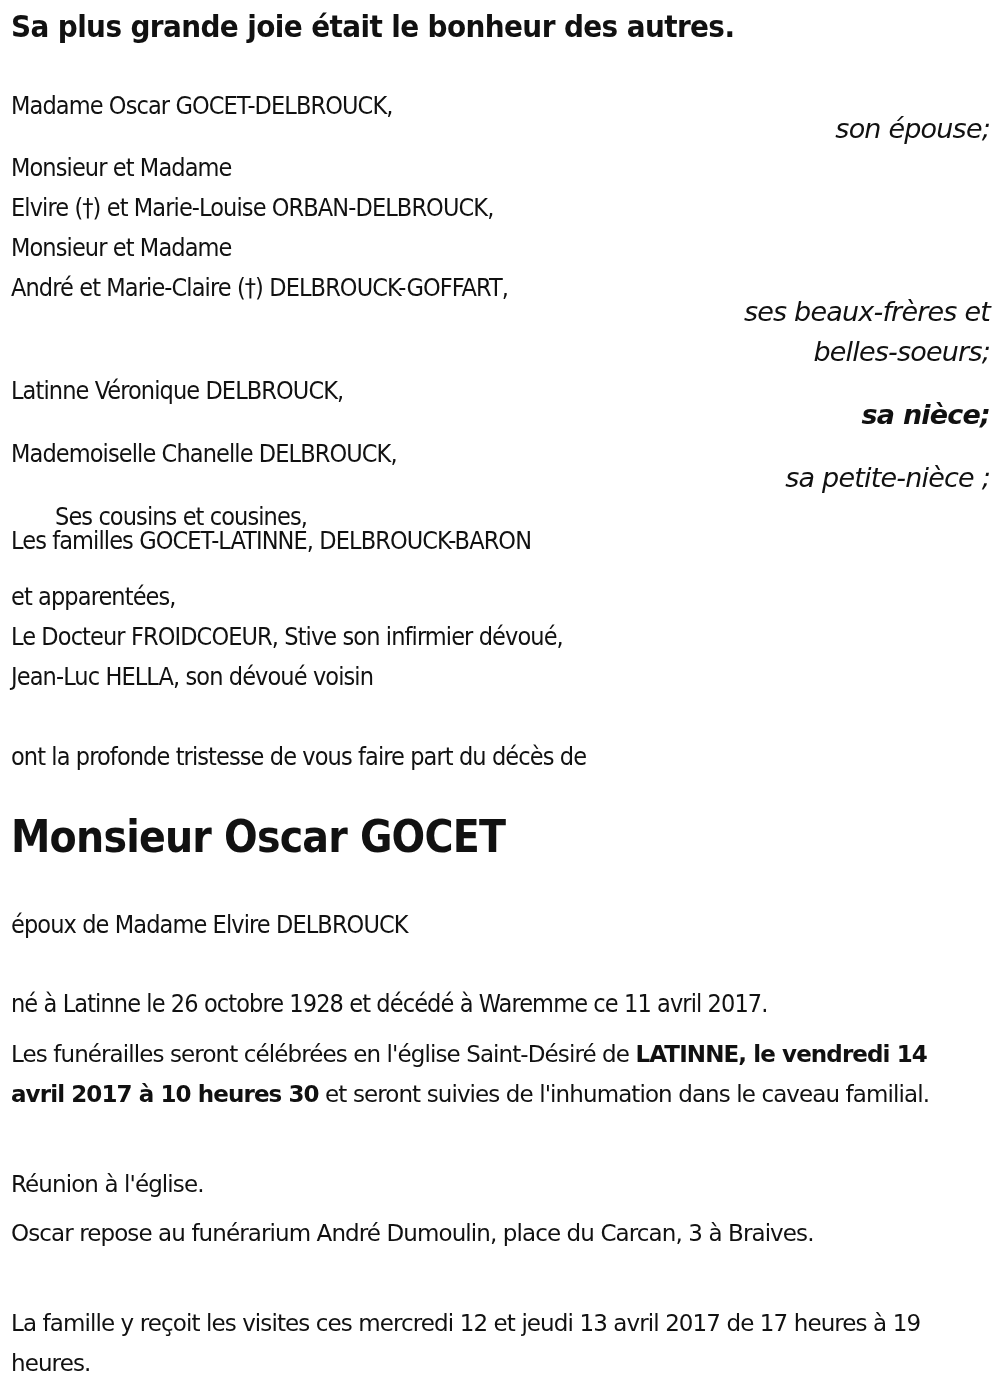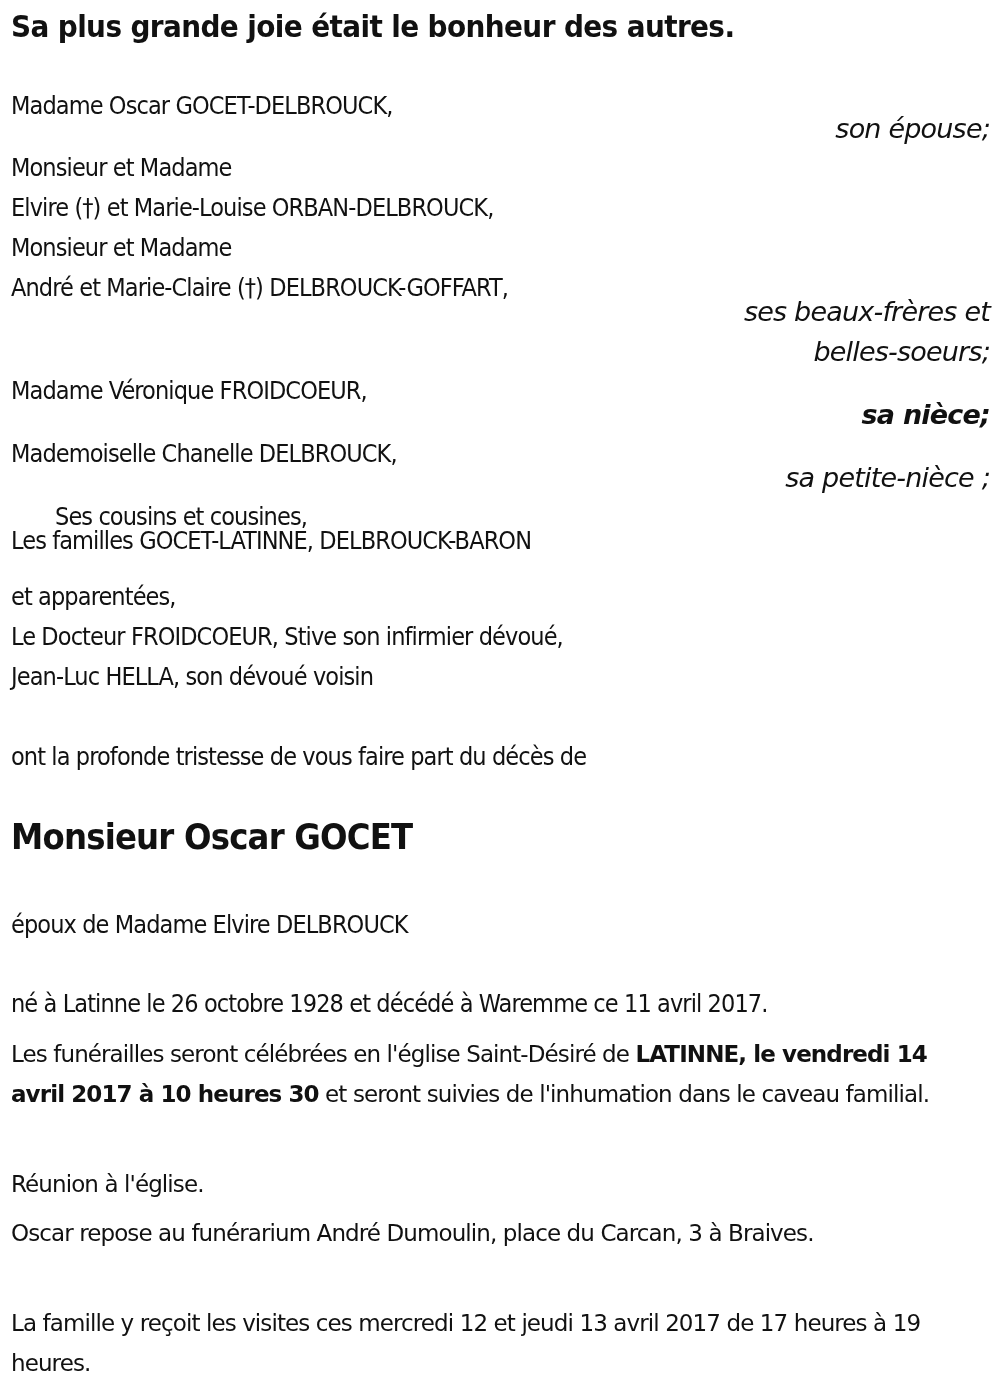--- a/index.html
+++ b/index.html
@@ -40,21 +40,21 @@
       right: 0;
       font-style: italic;
       font-size: 27px;
       line-height: 30px;
       text-align: right;
       white-space: nowrap;
       letter-spacing: -0.8px;
     }
     .deceased-name {
       font-weight: bold;
-      font-size: 36px;
+      font-size: 44px;
       line-height: 42px;
       letter-spacing: -0.8px;
     }
     .para {
       position: absolute;
       left: 0;
       width: 960px;
       font-size: 23px;
       line-height: 40px;
       letter-spacing: -0.9px;
@@ -71,21 +71,21 @@
   <div class="line" style="top:91px;">Madame Oscar GOCET-DELBROUCK,</div>
   <div class="relation" style="top:114px;">son épouse;</div>
 
   <div class="line" style="top:153px;">Monsieur et Madame</div>
   <div class="line" style="top:193px;">Elvire (†) et Marie-Louise ORBAN-DELBROUCK,</div>
   <div class="line" style="top:233px;">Monsieur et Madame</div>
   <div class="line" style="top:273px;">André et Marie-Claire (†) DELBROUCK-GOFFART,</div>
   <div class="relation" style="top:297px;">ses beaux-frères et</div>
   <div class="relation" style="top:337px;">belles-soeurs;</div>
 
-  <div class="line" style="top:376px;">Madame Véronique FROIDCOEUR,</div>
+  <div class="line" style="top:376px;">Latinne Véronique DELBROUCK,</div>
   <div class="relation" style="top:400px;font-weight:bold;">sa nièce;</div>
 
   <div class="line" style="top:439px;">Mademoiselle Chanelle DELBROUCK,</div>
   <div class="relation" style="top:463px;">sa petite-nièce ;</div>
 
   <div class="line" style="top:502px;margin-left:44px;">Ses cousins et cousines,</div>
   <div class="line" style="top:526px;">Les familles GOCET-LATINNE, DELBROUCK-BARON</div>
   <div class="line" style="top:582px;">et apparentées,</div>
   <div class="line" style="top:622px;">Le Docteur FROIDCOEUR, Stive son infirmier dévoué,</div>
   <div class="line" style="top:662px;">Jean-Luc HELLA, son dévoué voisin</div>

